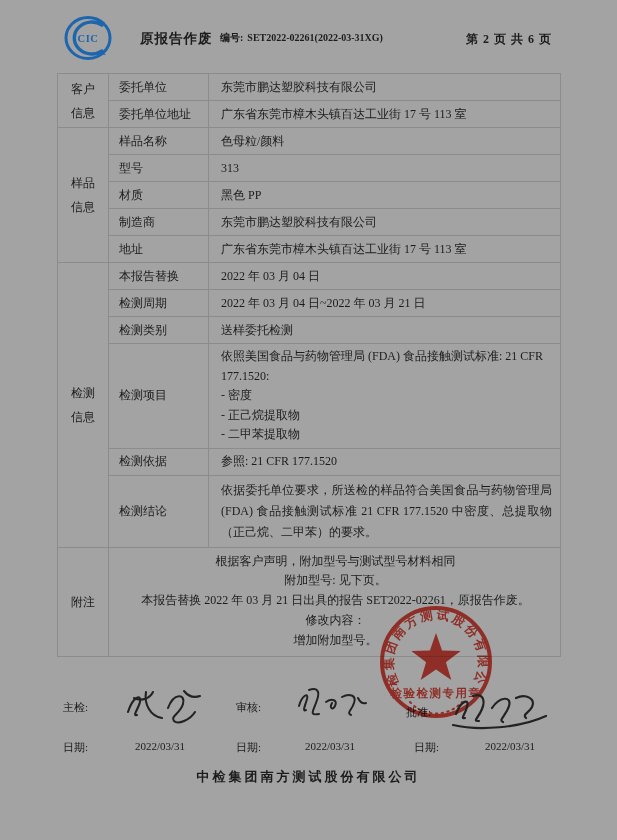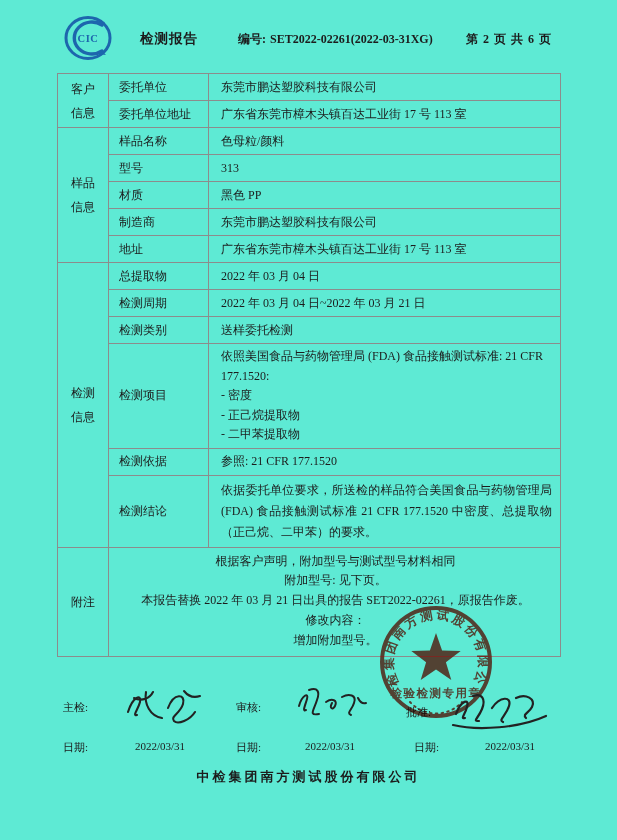--- a/index.html
+++ b/index.html
@@ -1,25 +1,25 @@
 <!DOCTYPE html>
 <html><head>
 <meta charset="utf-8">
 <style>
   * { box-sizing: border-box; margin: 0; padding: 0; }
   html,body { background:#ffffff; }
   .page {
-    position: relative; width: 617px; height: 840px; background: #5eead4;
+    position: relative; width: 617px; height: 840px; background: #a3a3a3;
     font-family: "Liberation Serif", "DejaVu Serif", serif;
     color: #1c1c1c; overflow: hidden;
   }
   
   .logo { position:absolute; left:62px; top:14px; width:52px; height:48px; }
   .hdr-title   { position:absolute; left:140px; top:30px; font-size:13.5px; font-weight:bold; letter-spacing:1px; }
-  .hdr-no      { position:absolute; left:238px; top:31px; font-size:12px; font-weight:bold; }
+  .hdr-no      { position:absolute; left:220px; top:31px; font-size:10px; font-weight:bold; }
   .hdr-no .lbl { margin-right:4px; }
   .hdr-page    { position:absolute; left:466px; top:31px; font-size:12px; font-weight:bold; letter-spacing:1px; }
   
   table.report { position:absolute; left:57px; top:73px; width:503px;
     border-collapse:collapse; table-layout:fixed; }
   table.report td { border:1px solid #8c8c8c; font-size:12px; vertical-align:middle; }
   col.c-sec { width:51px; } col.c-fld { width:100px; } col.c-val { width:352px; }
   td.sec { text-align:center; font-size:12.5px; line-height:24px; padding:2px 13px; }
   td.fld { padding:3px 4px 3px 10px; }
   td.val { padding:3px 8px 3px 12px; }
@@ -46,21 +46,21 @@
 
 <div class="page">
 
   <svg class="logo" viewBox="0 0 52 48" aria-hidden="false">
     <ellipse cx="26" cy="24" rx="22" ry="20.5" fill="none" stroke="#1d66ad" stroke-width="3"></ellipse>
     <path d="M 40,11 A 17.5,16 0 1 0 40,37" fill="none" stroke="#1d66ad" stroke-width="3.4" stroke-linecap="round"></path>
     <path d="M 40,11 l 3,-3 l -7,-1 z" fill="#1d66ad"></path>
     <path d="M 40,37 l -3,3 l 7,1 z" fill="#1d66ad"></path>
     <text x="26" y="28" text-anchor="middle" font-size="10.5" font-weight="bold" font-family="Liberation Serif, serif" fill="#1d66ad" letter-spacing="0.5">CIC</text>
   </svg>
-  <div class="hdr-title">检测报告</div>
+  <div class="hdr-title">原报告作废</div>
   <div class="hdr-no">
     <span class="lbl">编号:</span><span>SET2022-02261(2022-03-31XG)</span>
   </div>
   <div class="hdr-page">第 2 页 共 6 页</div>
 
   <table class="report">
     <colgroup>
         <col class="c-sec">
         <col class="c-fld">
         <col class="c-val">
@@ -103,21 +103,21 @@
       <tr class="std">
         <td class="fld">地址</td>
         <td class="val">广东省东莞市樟木头镇百达工业街 17 号 113 室</td>
       </tr>
 
       <tr class="std">
         <td class="sec" rowspan="6">
           <div>检测</div>
           <div>信息</div>
         </td>
-        <td class="fld">总提取物</td>
+        <td class="fld">本报告替换</td>
         <td class="val">2022 年 03 月 04 日</td>
       </tr>
       <tr class="std">
         <td class="fld">检测周期</td>
         <td class="val">2022 年 03 月 04 日~2022 年 03 月 21 日</td>
       </tr>
       <tr class="std">
         <td class="fld">检测类别</td>
         <td class="val">送样委托检测</td>
       </tr>

